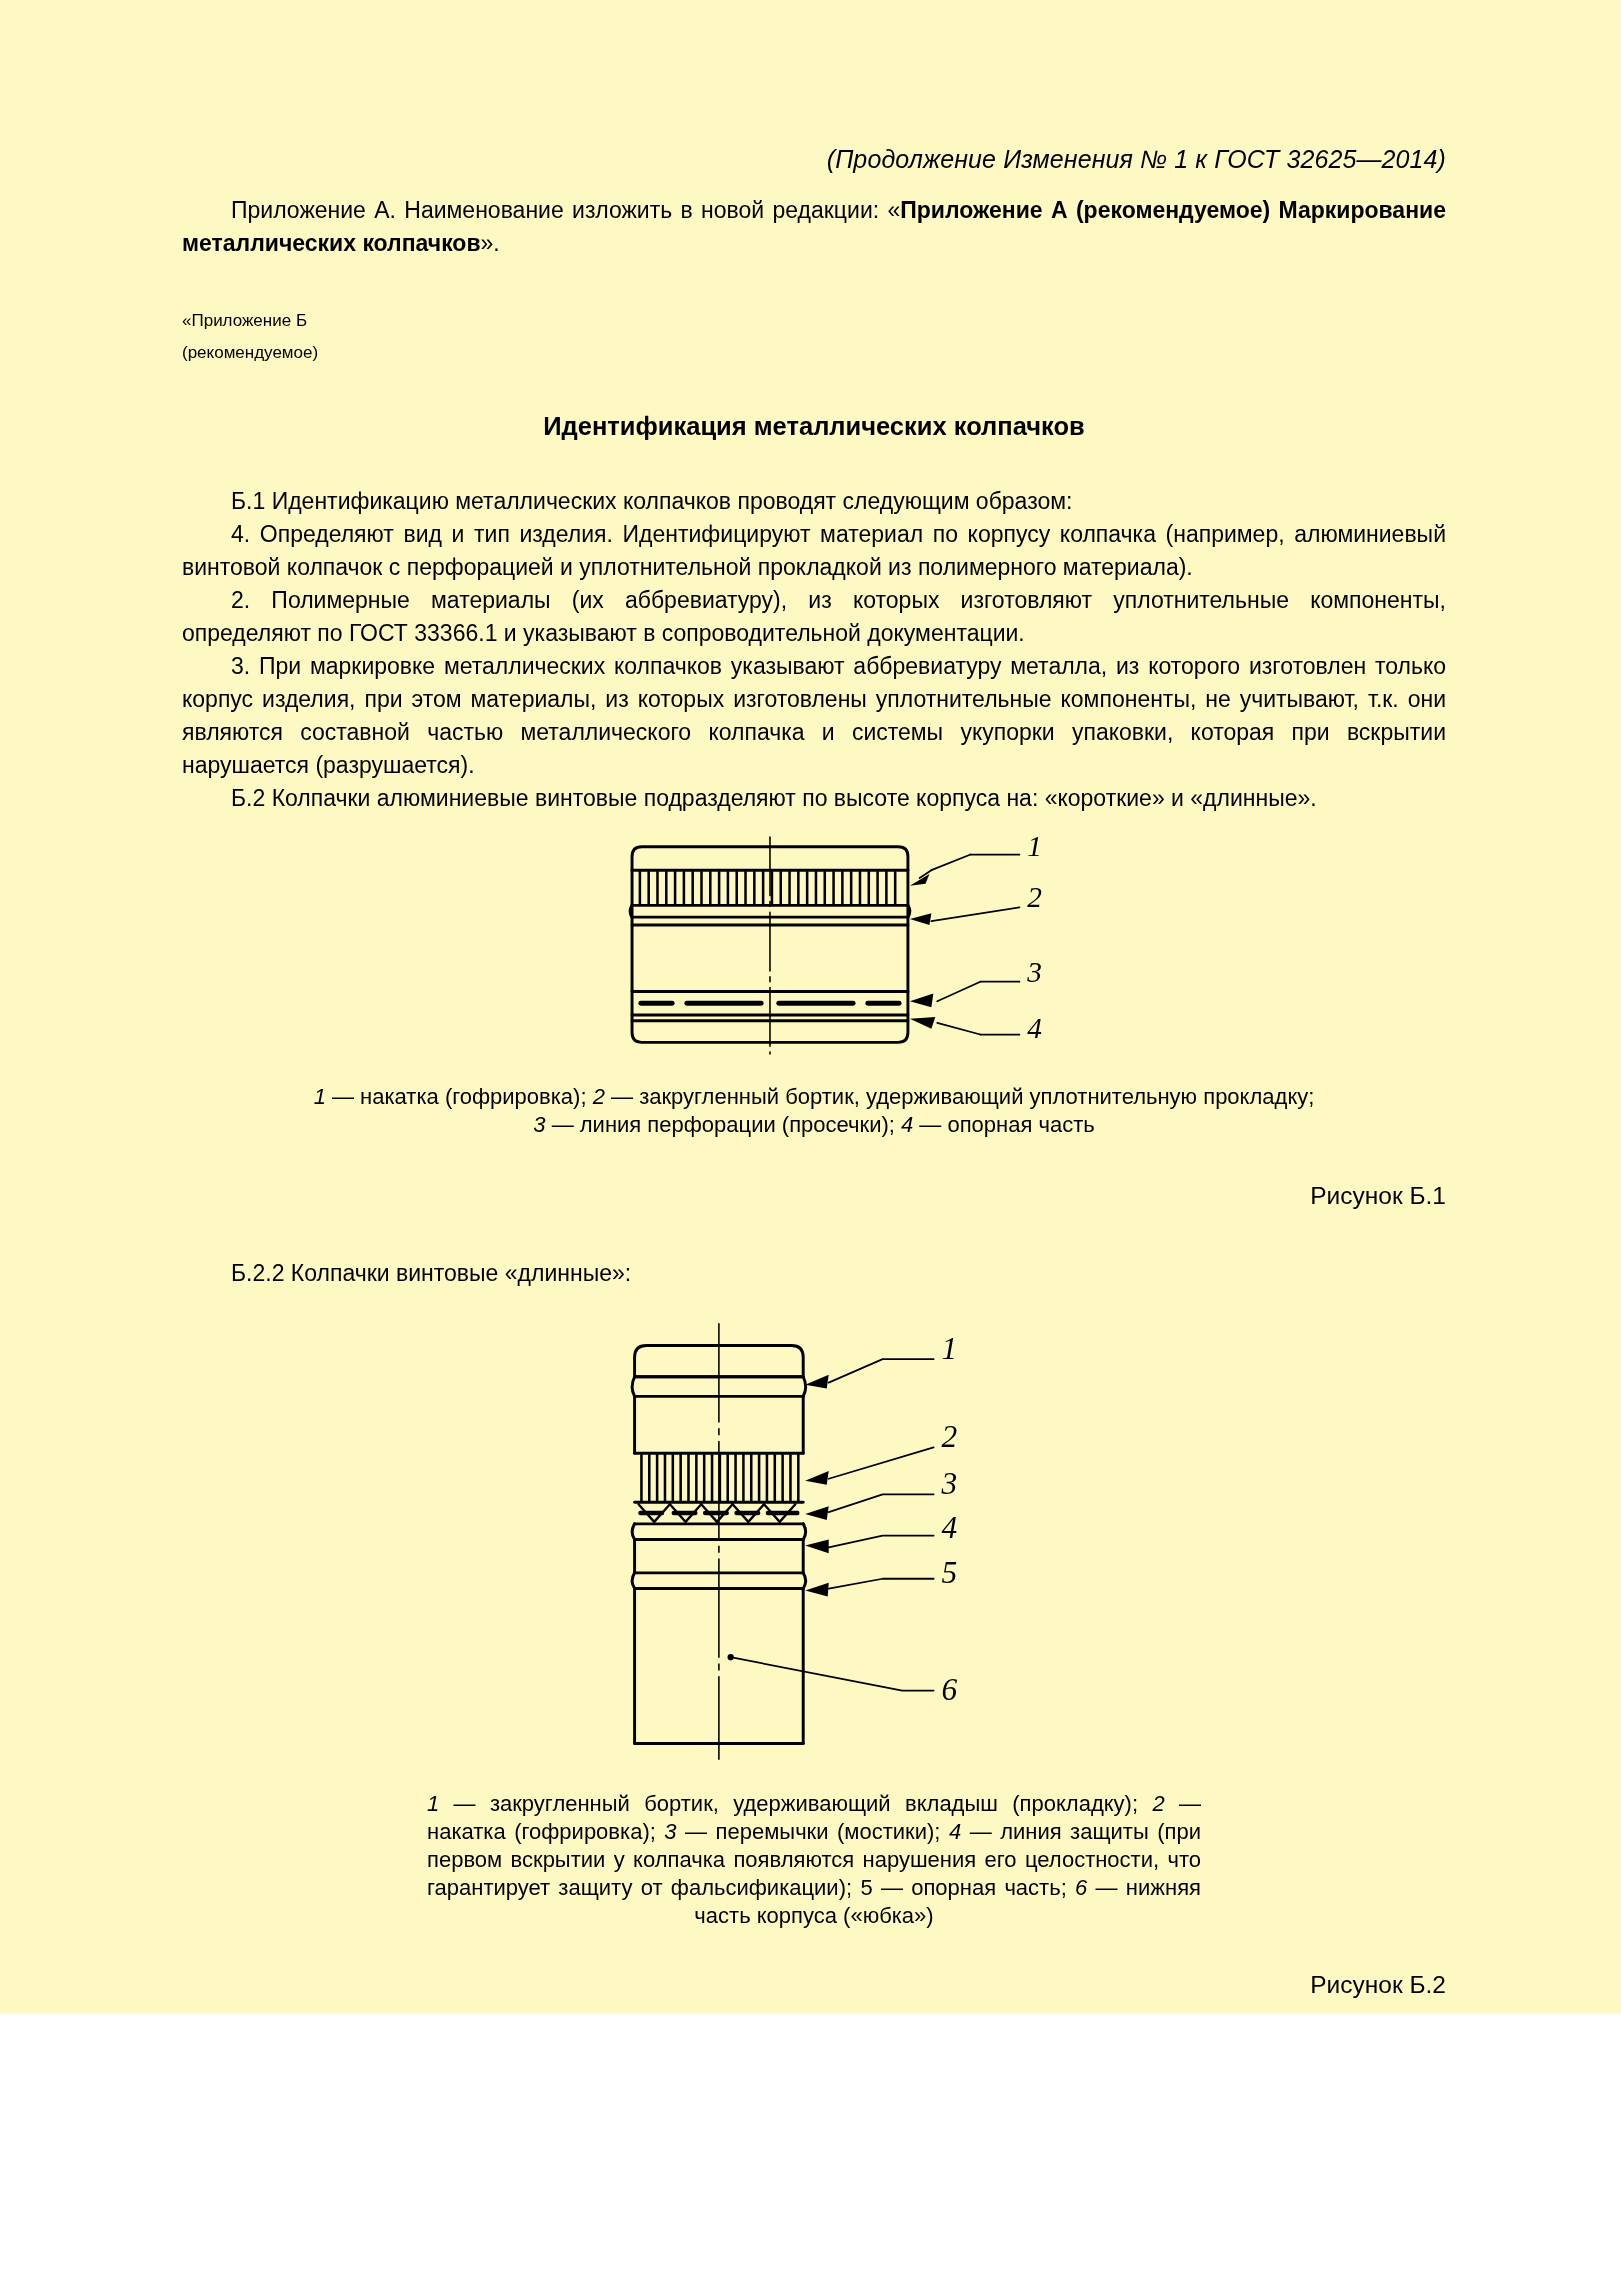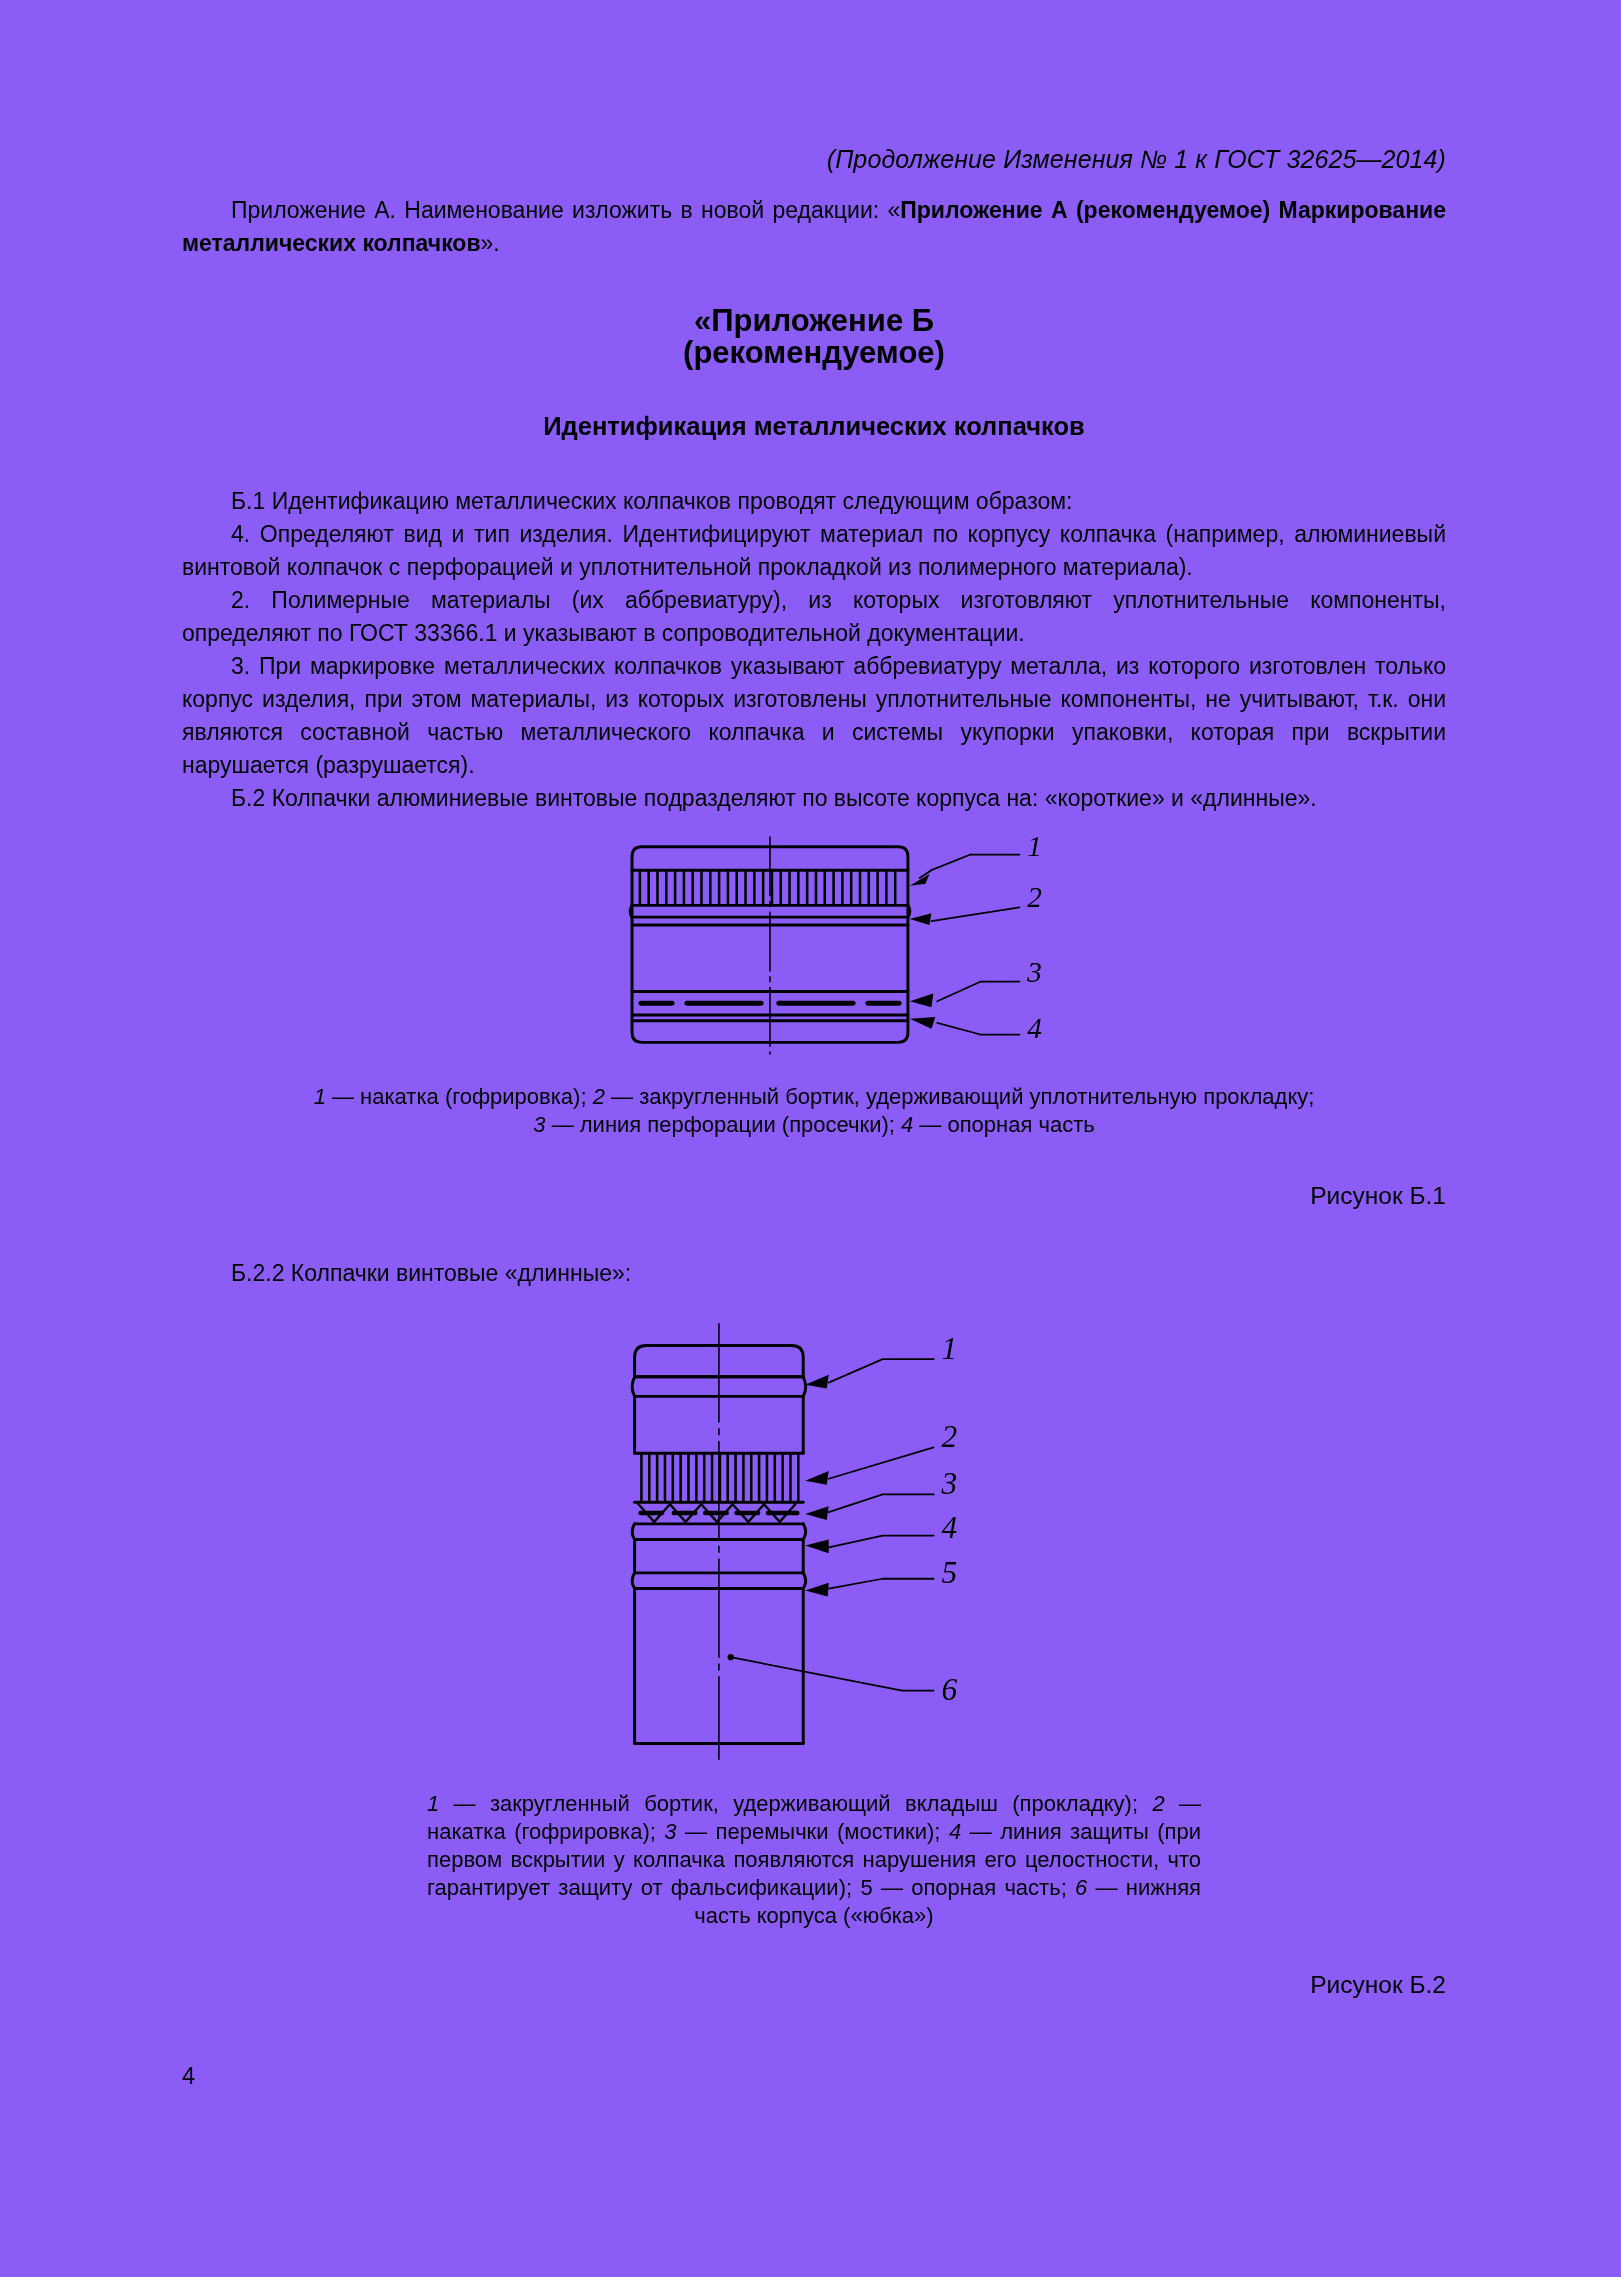--- a/index.html
+++ b/index.html
@@ -3,22 +3,22 @@
 <meta charset="utf-8">
 <style>
   html, body {
     margin: 0;
     padding: 0;
     background: #ffffff;
   }
   .page {
     position: relative;
     width: 1621px;
-    height: 2277px;
-    background: #8b5cf6;
+    height: 2014px;
+    background: #fef9c3;
     font-family: "Liberation Sans", sans-serif;
     color: #000000;
     overflow: hidden;
   }
   .content {
     position: absolute;
     left: 182px;
     top: 0;
     width: 1264px;
   }
@@ -42,23 +42,23 @@
     line-height: 33px;
     text-align: justify;
     margin: 0;
     hyphens: none;
   }
   .para.indent { text-indent: 49px; }
   .b { font-weight: bold; }
 
   
   .heading-block {
-    text-align: center;
-    font-weight: bold;
-    font-size: 31px;
+    text-align: left;
+    font-weight: normal;
+    font-size: 17px;
     line-height: 32px;
   }
   .section-title {
     text-align: center;
     font-weight: bold;
     font-size: 25.5px;
     line-height: 32px;
   }
 
   

